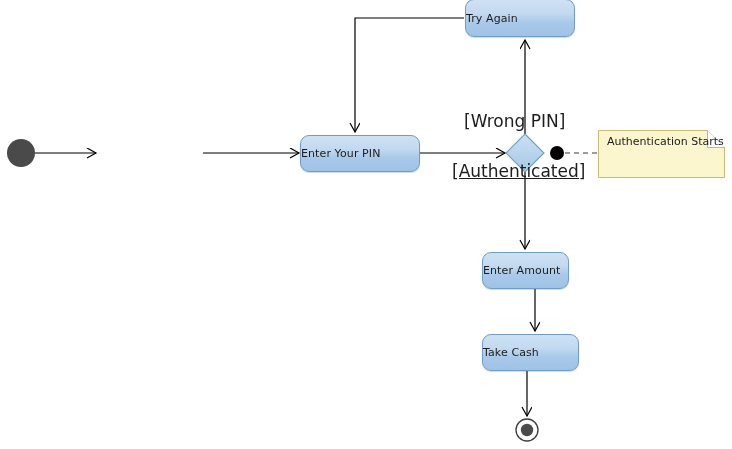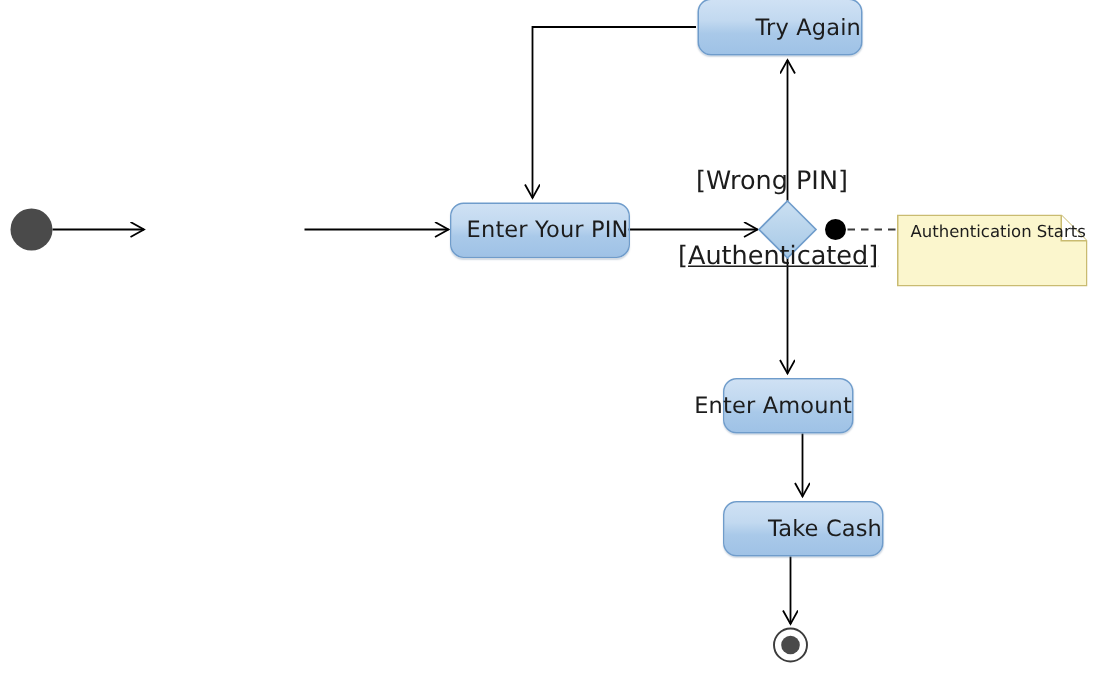--- a/index.html
+++ b/index.html
@@ -28,28 +28,27 @@
 
   
   .activity {
     position: absolute;
     box-sizing: border-box;
     border: 1px solid #6f9ccb;
     border-radius: 9px;
     background: linear-gradient(to bottom, #cfe1f4 0%, #c2d9f0 38%, #a9c9e9 62%, #9fc2e6 100%);
     display: flex;
     align-items: center;
-    justify-content: flex-end;
+    justify-content: flex-start;
     color: #1c1c1c;
-    font-size: 15px;
+    font-size: 11px;
     line-height: 1;
     letter-spacing: 0.1px;
     white-space: nowrap;
     box-shadow: 0 1px 1px rgba(90,120,150,0.28);
-    padding-left: 45px;
   }
 
   
   .note {
     position: absolute;
     box-sizing: border-box;
   }
   .note-svg { position: absolute; left: 0; top: 0; }
   .note-label {
     position: absolute;
@@ -118,25 +117,25 @@
   </div>
 
   <div class="activity" style="left:465px; top:-1px; width:110px; height:38px;">
     <span>Try Again</span>
   </div>
 
   <div class="activity" style="left:482px; top:252px; width:87px; height:37px;">
     <span>Enter Amount</span>
   </div>
 
-  <div class="activity" style="left:482px; top:334px; width:107px; height:37px;">
+  <div class="activity" style="left:482px; top:334px; width:97px; height:37px;">
     <span>Take Cash</span>
   </div>
 
-  <div class="note" style="left:598px; top:143px; width:127px; height:32px;">
+  <div class="note" style="left:598px; top:130px; width:127px; height:32px;">
     <svg class="note-svg" width="127" height="48" viewBox="0 0 127 48">
       <path d="M0.5,0.5 L109.5,0.5 L126.5,17.5 L126.5,47.5 L0.5,47.5 Z" fill="#fbf6cd" stroke="#c9bb71" stroke-width="1"></path>
       <path d="M109.5,0.5 L109.5,17.5 L126.5,17.5" fill="#ffffff" stroke="#c9bb71" stroke-width="1"></path>
     </svg>
     <span class="note-label">Authentication Starts</span>
   </div>
 
   <span class="guard" style="left:464px; top:111px;">[Wrong PIN]</span>
 
   <span class="guard" style="left:452px; top:161px;text-decoration:underline;">[Authenticated]</span>

